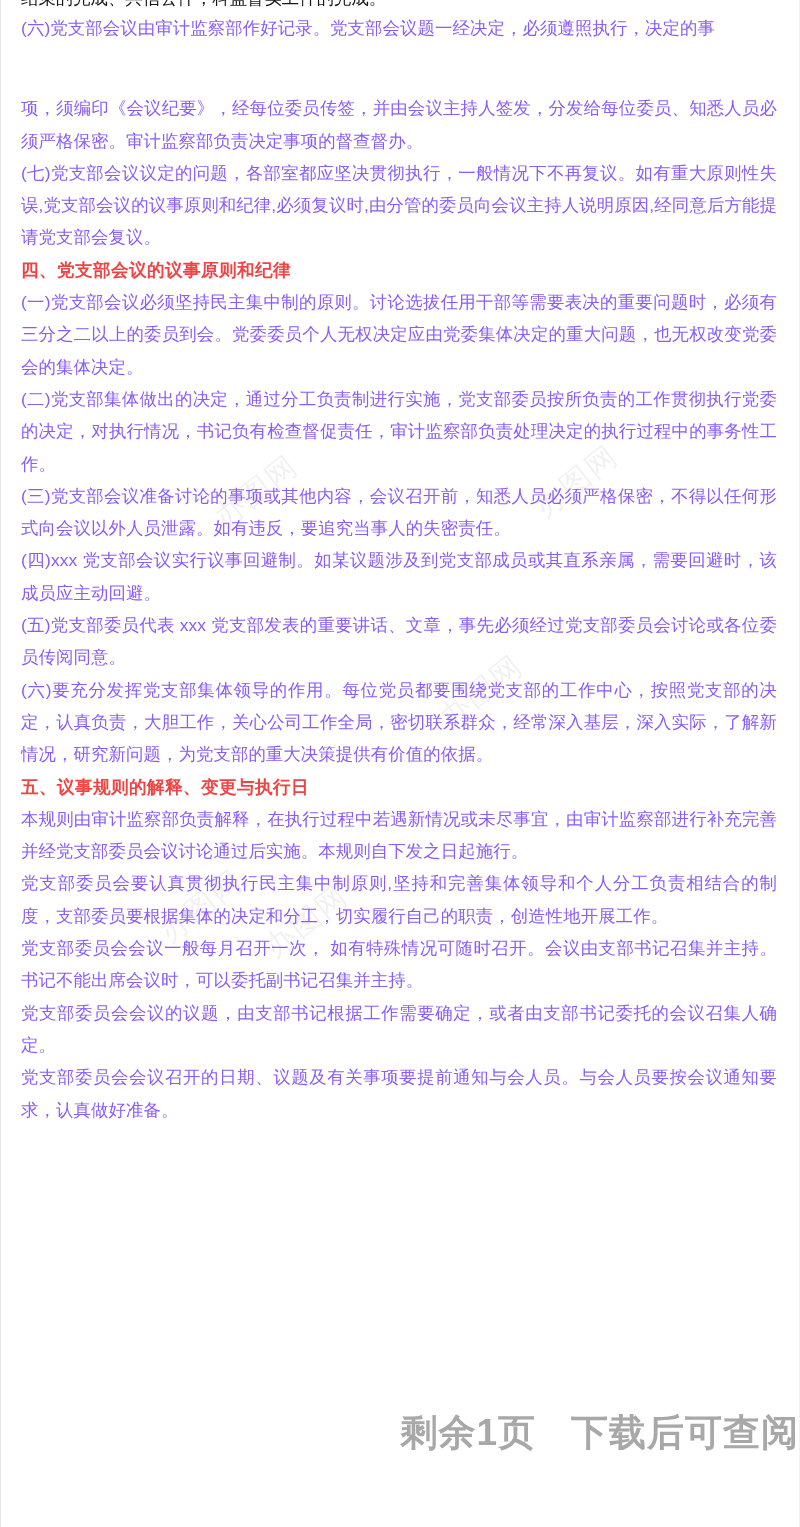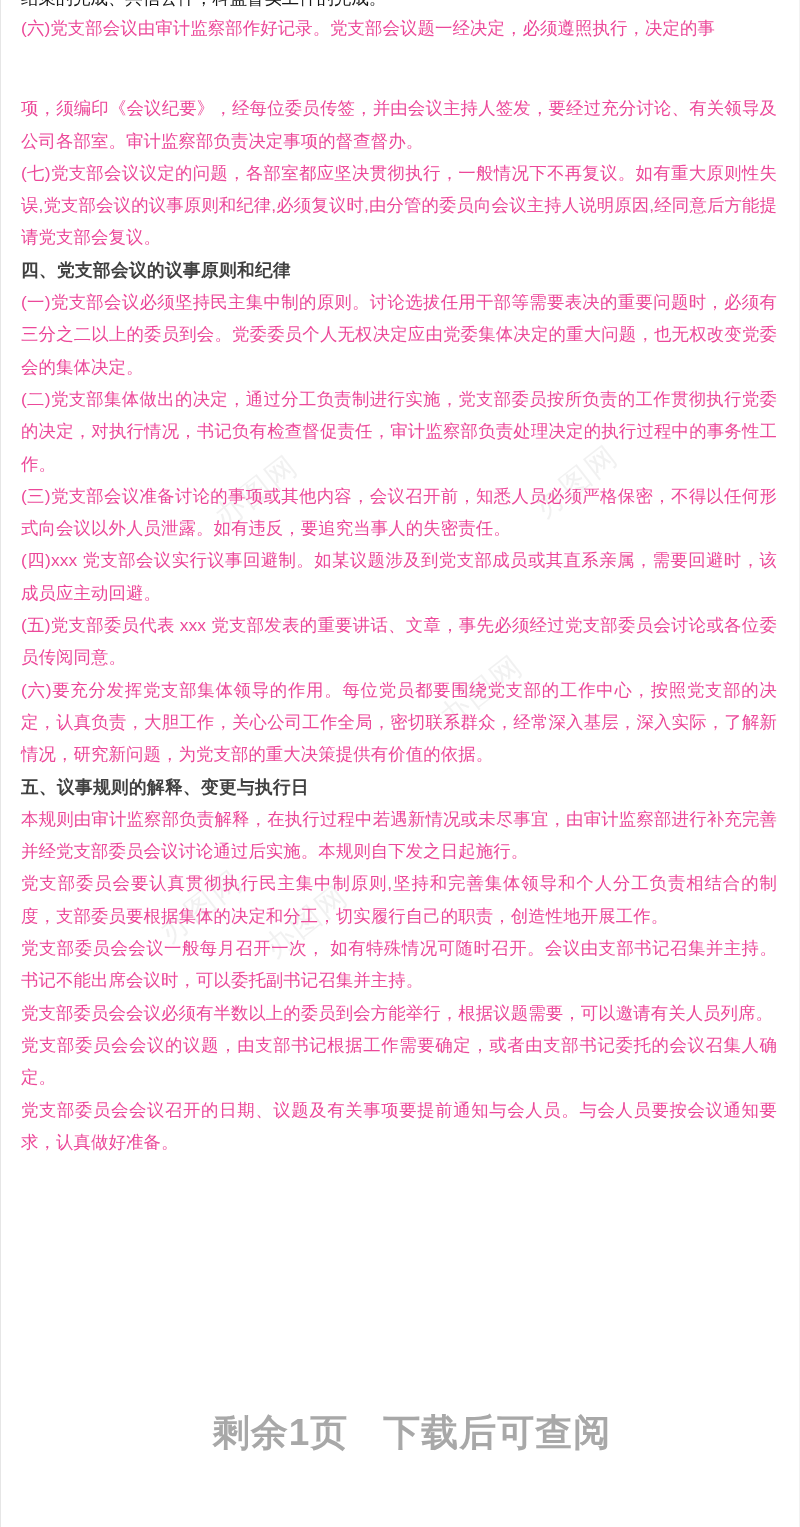--- a/index.html
+++ b/index.html
@@ -56,21 +56,21 @@
     z-index: 2;
   }
 
   .line-block {
     font-size: 17.4px;
     line-height: 32.3px;
     text-align: justify;
     text-justify: inter-character;
     letter-spacing: 0.1px;
     margin: 0;
-    color: #ec4899;
+    color: #8b5cf6;
     white-space: pre-wrap;
     word-break: break-all;
   }
 
   .para { margin: 0; }
   
   .clipped-line {
     height: 12px;
     overflow: hidden;
     position: relative;
@@ -87,31 +87,31 @@
   }
 
   
   .page-gap { height: 48px; }
 
   .heading {
     font-size: 17.6px;
     line-height: 32.3px;
     font-weight: bold;
     margin: 0;
-    color: #404040;
+    color: #ef4444;
     letter-spacing: 0.4px;
   }
 
   
   #teaser {
     position: absolute;
     left: 0;
     right: 0;
     top: 1408px;
-    text-align: center;
+    text-align: right;
     z-index: 3;
     padding-left: 24px;
   }
   #teaser .teaser-text {
     display: inline-block;
     font-size: 37px;
     font-weight: bold;
     color: #a8a8a8;
     letter-spacing: 1px;
     font-family: "Liberation Sans", "DejaVu Sans", sans-serif;
@@ -132,38 +132,37 @@
   <div id="doc-body">
 
     <div class="clipped-line">
       <span>结束的完成、共信公件，科监督实工件的完成。</span>
     </div>
 
     <p class="line-block para">(六)党支部会议由审计监察部作好记录。党支部会议题一经决定，必须遵照执行，决定的事</p>
 
     <div class="page-gap"></div>
 
-    <p class="line-block para">项，须编印《会议纪要》，经每位委员传签，并由会议主持人签发，要经过充分讨论、有关领导及公司各部室。审计监察部负责决定事项的督查督办。</p>
+    <p class="line-block para">项，须编印《会议纪要》，经每位委员传签，并由会议主持人签发，分发给每位委员、知悉人员必须严格保密。审计监察部负责决定事项的督查督办。</p>
     <p class="line-block para">(七)党支部会议议定的问题，各部室都应坚决贯彻执行，一般情况下不再复议。如有重大原则性失误,党支部会议的议事原则和纪律,必须复议时,由分管的委员向会议主持人说明原因,经同意后方能提请党支部会复议。</p>
 
     <h2 class="heading">四、党支部会议的议事原则和纪律</h2>
 
     <p class="line-block para">(一)党支部会议必须坚持民主集中制的原则。讨论选拔任用干部等需要表决的重要问题时，必须有三分之二以上的委员到会。党委委员个人无权决定应由党委集体决定的重大问题，也无权改变党委会的集体决定。</p>
     <p class="line-block para">(二)党支部集体做出的决定，通过分工负责制进行实施，党支部委员按所负责的工作贯彻执行党委的决定，对执行情况，书记负有检查督促责任，审计监察部负责处理决定的执行过程中的事务性工作。</p>
     <p class="line-block para">(三)党支部会议准备讨论的事项或其他内容，会议召开前，知悉人员必须严格保密，不得以任何形式向会议以外人员泄露。如有违反，要追究当事人的失密责任。</p>
     <p class="line-block para">(四)xxx 党支部会议实行议事回避制。如某议题涉及到党支部成员或其直系亲属，需要回避时，该成员应主动回避。</p>
     <p class="line-block para">(五)党支部委员代表 xxx 党支部发表的重要讲话、文章，事先必须经过党支部委员会讨论或各位委员传阅同意。</p>
     <p class="line-block para">(六)要充分发挥党支部集体领导的作用。每位党员都要围绕党支部的工作中心，按照党支部的决定，认真负责，大胆工作，关心公司工作全局，密切联系群众，经常深入基层，深入实际，了解新情况，研究新问题，为党支部的重大决策提供有价值的依据。</p>
 
     <h2 class="heading">五、议事规则的解释、变更与执行日</h2>
 
     <p class="line-block para">本规则由审计监察部负责解释，在执行过程中若遇新情况或未尽事宜，由审计监察部进行补充完善并经党支部委员会议讨论通过后实施。本规则自下发之日起施行。</p>
     <p class="line-block para">党支部委员会要认真贯彻执行民主集中制原则,坚持和完善集体领导和个人分工负责相结合的制度，支部委员要根据集体的决定和分工，切实履行自己的职责，创造性地开展工作。</p>
     <p class="line-block para">党支部委员会会议一般每月召开一次， 如有特殊情况可随时召开。会议由支部书记召集并主持。书记不能出席会议时，可以委托副书记召集并主持。</p>
-    <p class="line-block para">党支部委员会会议必须有半数以上的委员到会方能举行，根据议题需要，可以邀请有关人员列席。</p>
     <p class="line-block para">党支部委员会会议的议题，由支部书记根据工作需要确定，或者由支部书记委托的会议召集人确定。</p>
     <p class="line-block para">党支部委员会会议召开的日期、议题及有关事项要提前通知与会人员。与会人员要按会议通知要求，认真做好准备。</p>
 
   </div>
 
   <div id="teaser">
     <span class="teaser-text">剩余1页</span>
     <span class="teaser-gap"></span>
     <span class="teaser-text">下载后可查阅</span>
   </div>

